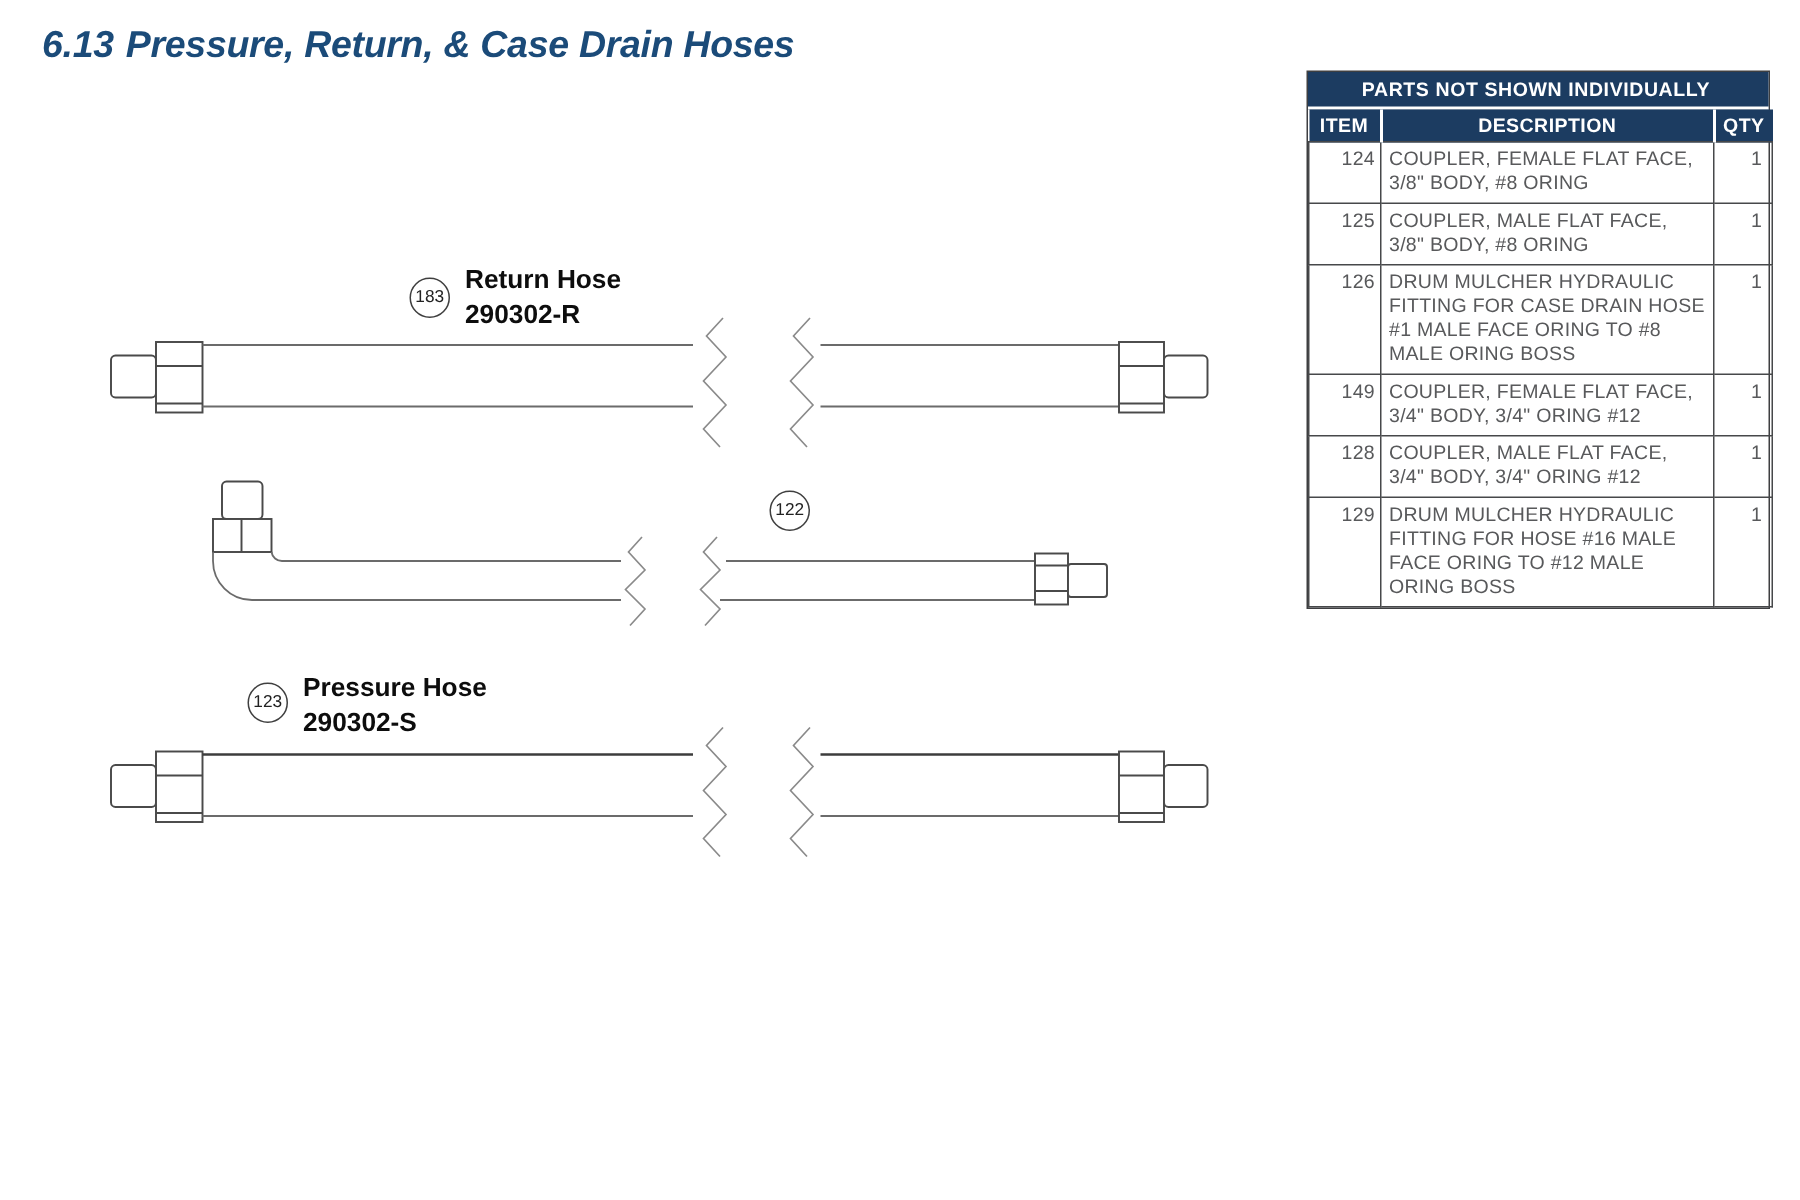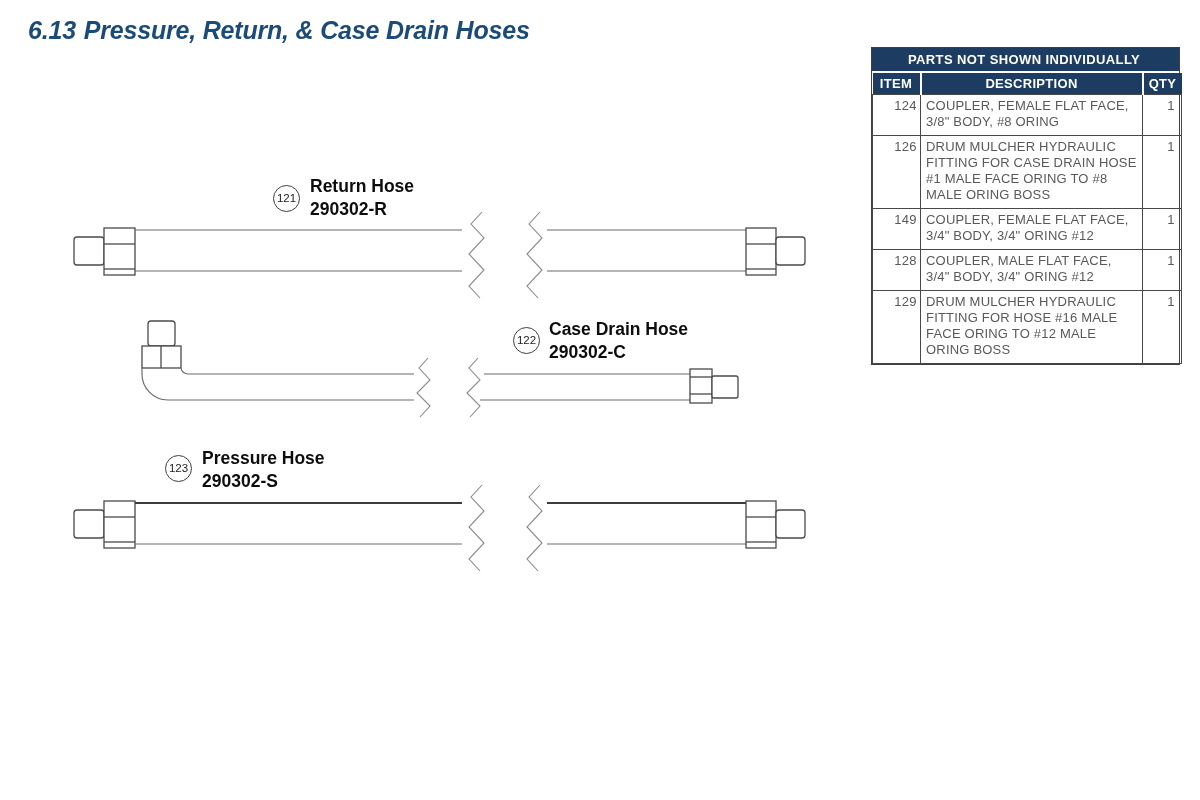--- a/index.html
+++ b/index.html
@@ -101,31 +101,27 @@
       <path d="M540,485 l-11,12 l13,14 l-15,16 l15,16 l-15,16 l11,12" fill="none" stroke="#8a8a8a" stroke-width="1.1"></path>
       <line x1="547" y1="503" x2="746" y2="503" stroke="#3c3c3c" stroke-width="1.8"></line>
       <line x1="547" y1="544" x2="746" y2="544" stroke="#6b6b6b" stroke-width="1.2"></line>
       <rect x="746" y="501" width="30" height="47"></rect>
       <line x1="746" y1="517" x2="776" y2="517"></line>
       <line x1="746" y1="542" x2="776" y2="542"></line>
       <rect x="776" y="510" width="29" height="28" rx="3"></rect>
     </g>
   </svg>
 
-  <span class="callout" style="left:273px; top:185px;">121</span>
+  <span class="callout" style="left:273px; top:185px;">183</span>
   <span class="callout" style="left:513px; top:327px;">122</span>
   <span class="callout" style="left:165px; top:455px;">123</span>
 
   <div class="hose-label" style="left:310px; top:175px;">
     <div>Return Hose</div>
     <div>290302-R</div>
-  </div>
-  <div class="hose-label" style="left:549px; top:318px;">
-    <div>Case Drain Hose</div>
-    <div>290302-C</div>
   </div>
   <div class="hose-label" style="left:202px; top:447px;">
     <div>Pressure Hose</div>
     <div>290302-S</div>
   </div>
 
   <div class="parts-table">
     <div class="pt-title">PARTS NOT SHOWN INDIVIDUALLY</div>
     <table>
       <colgroup>
@@ -137,20 +133,25 @@
         <tr>
           <th>ITEM</th>
           <th>DESCRIPTION</th>
           <th>QTY</th>
         </tr>
       </thead>
       <tbody>
         <tr>
           <td class="item">124</td>
           <td>COUPLER, FEMALE FLAT FACE, 3/8" BODY, #8 ORING</td>
+          <td class="qty">1</td>
+        </tr>
+        <tr>
+          <td class="item">125</td>
+          <td>COUPLER, MALE FLAT FACE, 3/8" BODY, #8 ORING</td>
           <td class="qty">1</td>
         </tr>
         <tr>
           <td class="item">126</td>
           <td>DRUM MULCHER HYDRAULIC FITTING FOR CASE DRAIN HOSE #1 MALE FACE ORING TO #8 MALE ORING BOSS</td>
           <td class="qty">1</td>
         </tr>
         <tr>
           <td class="item">149</td>
           <td>COUPLER, FEMALE FLAT FACE, 3/4" BODY, 3/4" ORING #12</td>

